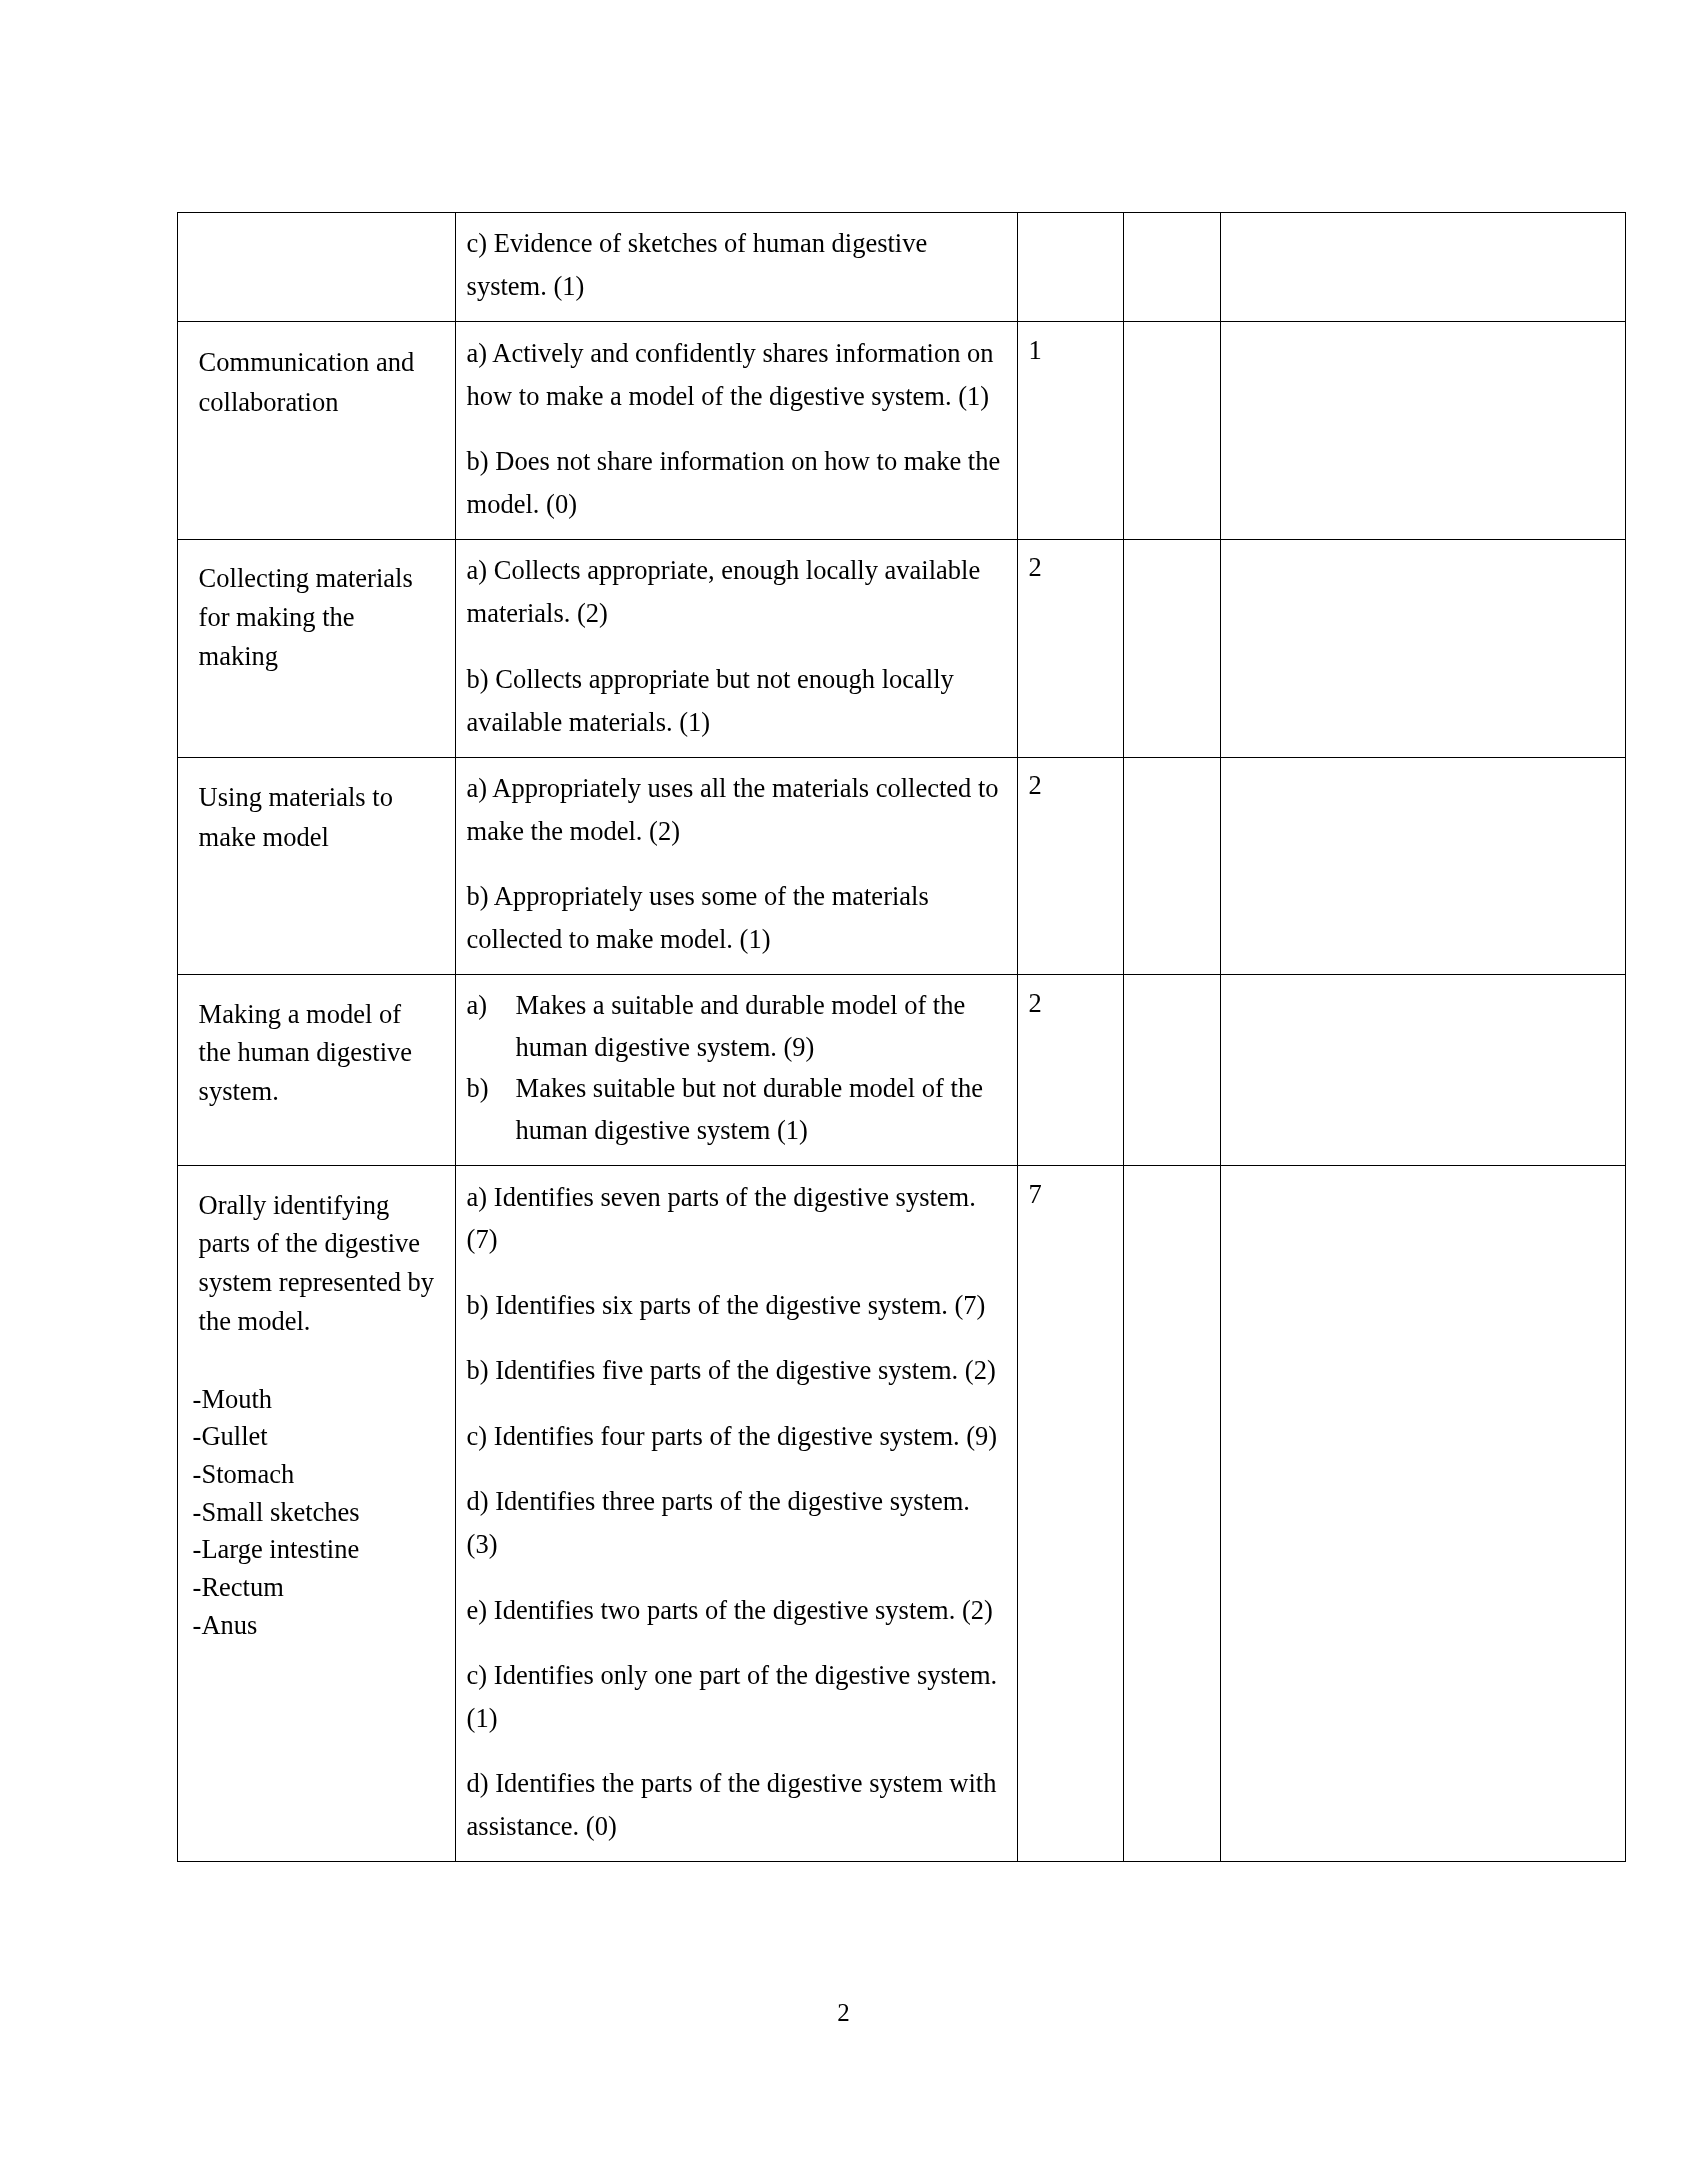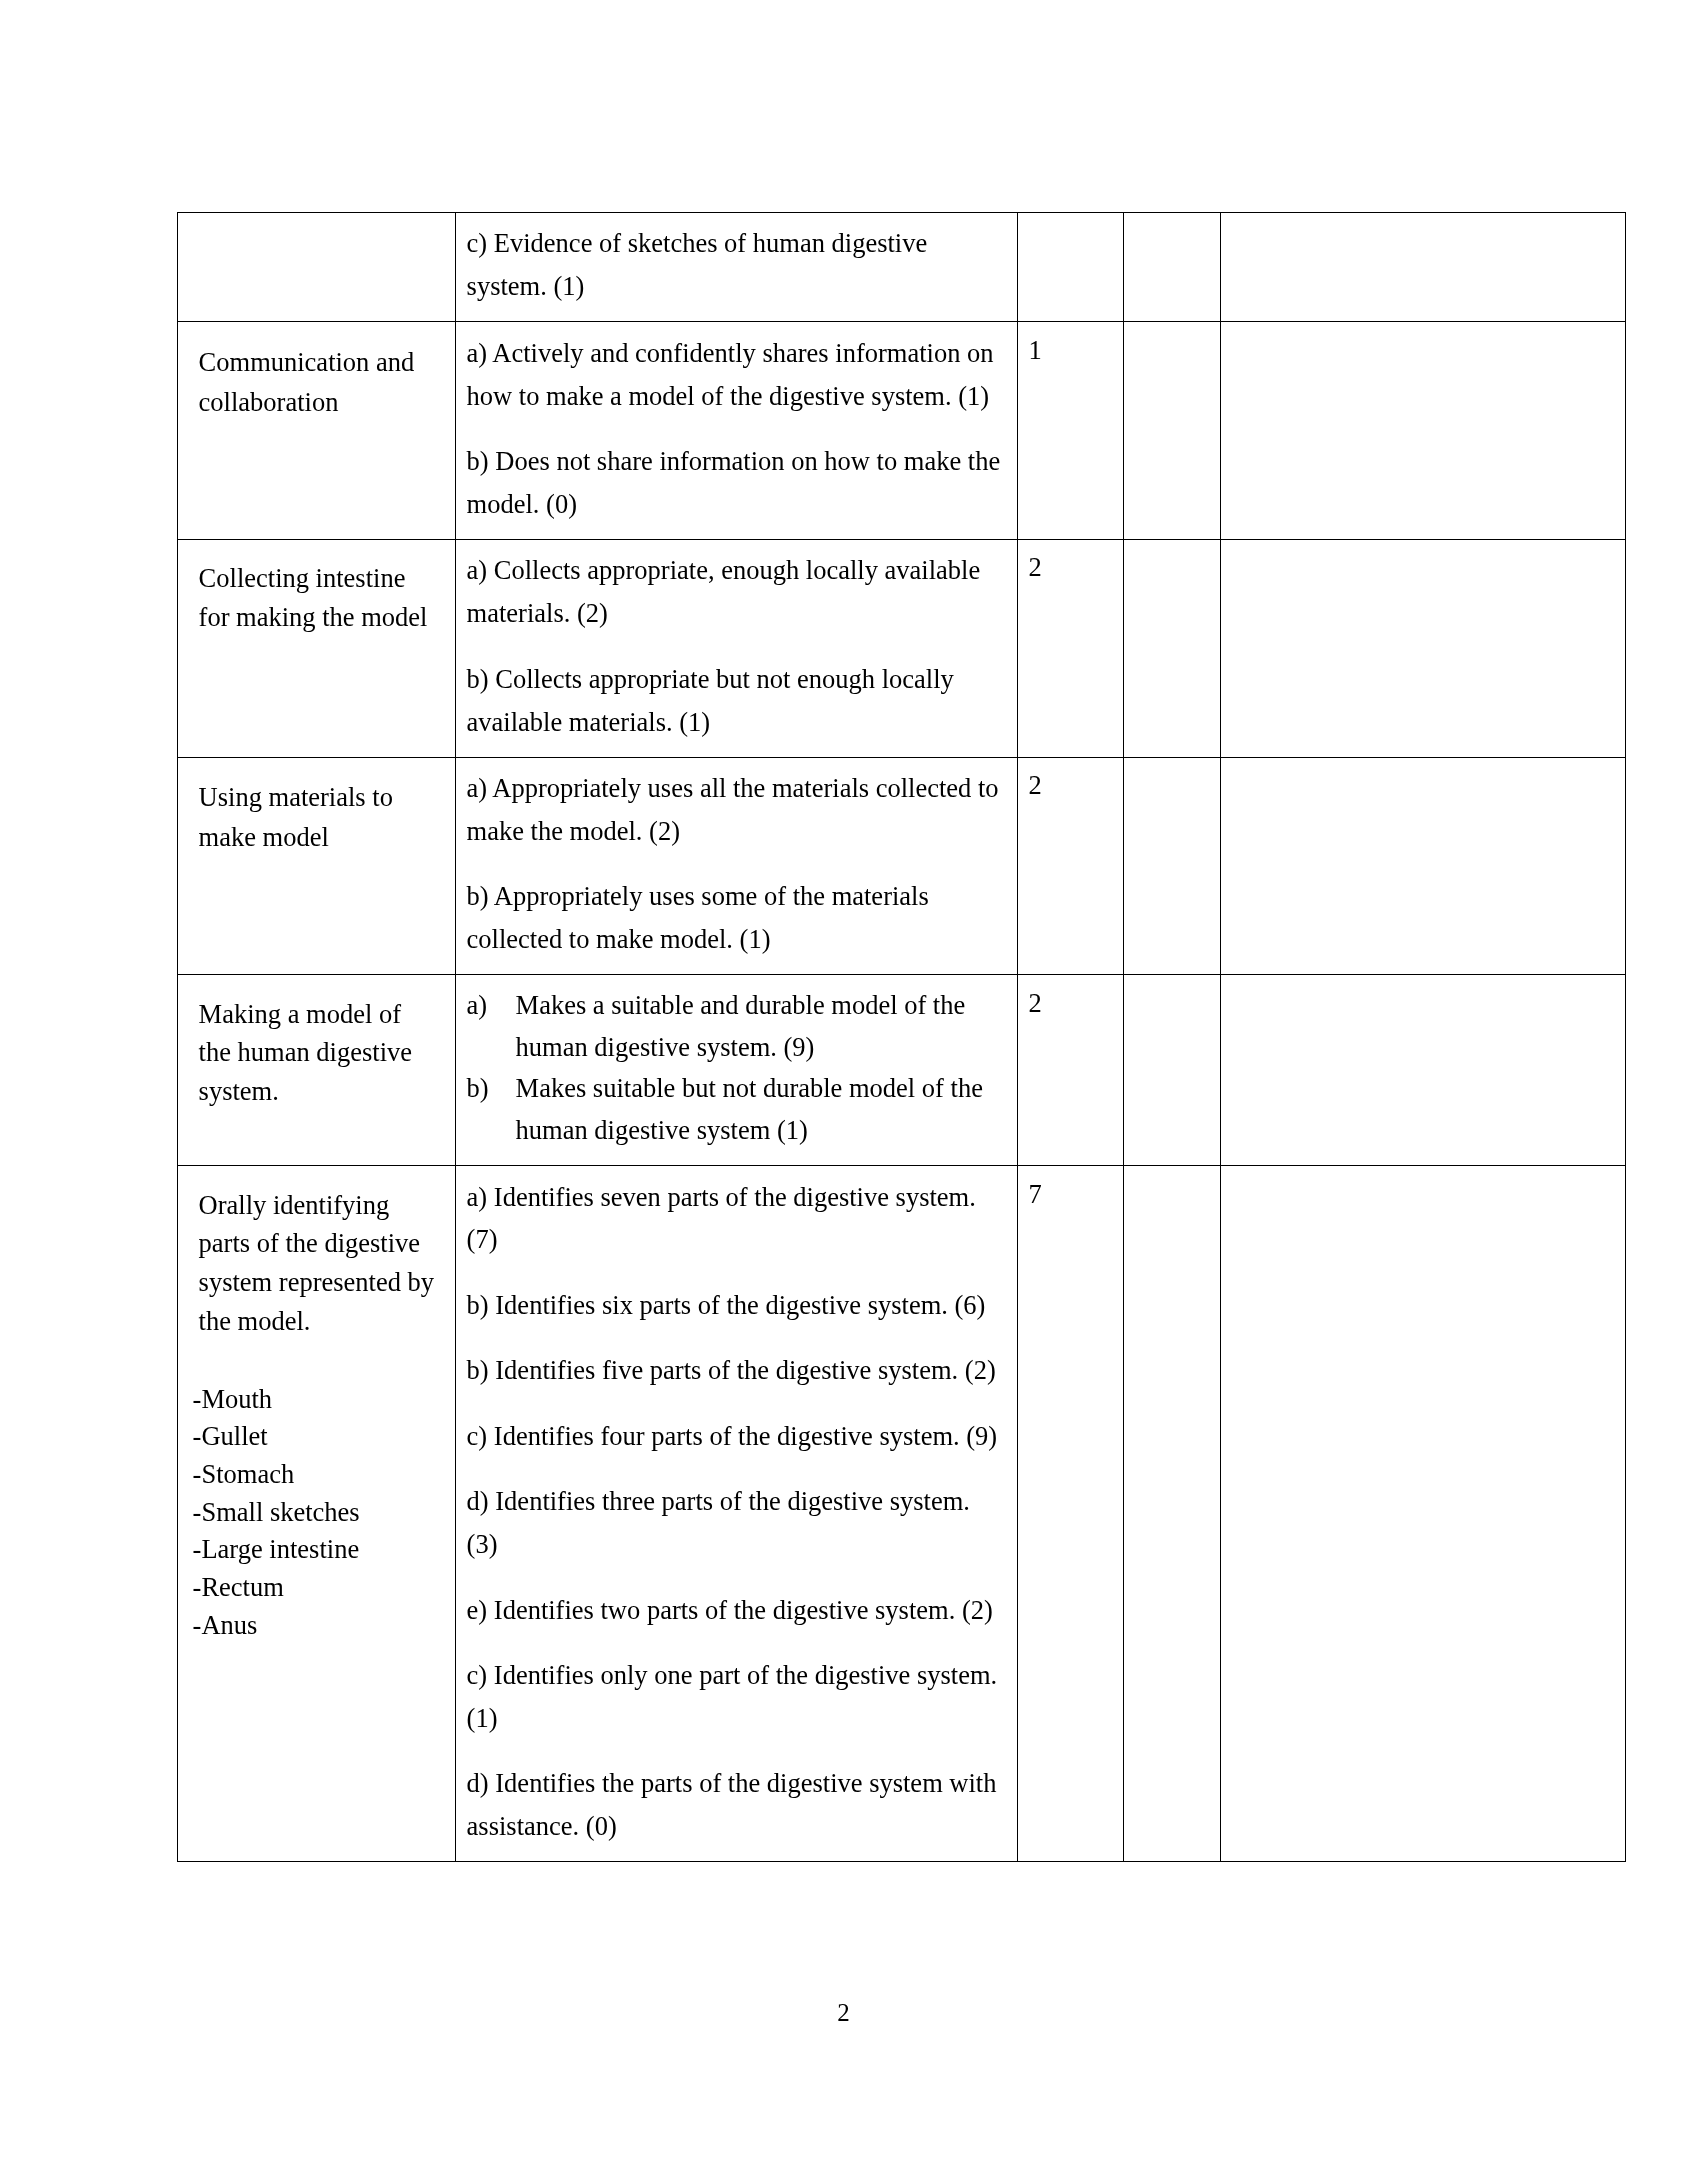--- a/index.html
+++ b/index.html
@@ -160,21 +160,21 @@
         <td class="blank-cell">
           <span></span>
         </td>
         <td class="blank-cell">
           <span></span>
         </td>
       </tr>
 
       <tr>
         <td class="cell-criteria">
-          <p class="criteria-text tight">Collecting intestine for making the model</p>
+          <p class="criteria-text tight">Collecting materials for making the making</p>
         </td>
         <td class="cell-descriptor">
           <p class="descriptor">a) Collects appropriate, enough locally available materials. (2)</p>
           <p class="descriptor">b) Collects appropriate but not enough locally available materials. (1)</p>
         </td>
         <td class="cell-score">
           <p class="score-value">2</p>
         </td>
         <td class="blank-cell">
           <span></span>
@@ -239,21 +239,21 @@
             <li>-Gullet</li>
             <li>-Stomach</li>
             <li>-Small sketches</li>
             <li>-Large intestine</li>
             <li>-Rectum</li>
             <li>-Anus</li>
           </ul>
         </td>
         <td class="cell-descriptor">
           <p class="descriptor">a) Identifies seven parts of the digestive system. (7)</p>
-          <p class="descriptor">b) Identifies six parts of the digestive system. (6)</p>
+          <p class="descriptor">b) Identifies six parts of the digestive system. (7)</p>
           <p class="descriptor">b) Identifies five parts of the digestive system. (2)</p>
           <p class="descriptor">c) Identifies four parts of the digestive system. (9)</p>
           <p class="descriptor">d) Identifies three parts of the digestive system. (3)</p>
           <p class="descriptor">e) Identifies two parts of the digestive system. (2)</p>
           <p class="descriptor">c) Identifies only one part of the digestive system. (1)</p>
           <p class="descriptor">d) Identifies the parts of the digestive system with assistance. (0)</p>
         </td>
         <td class="cell-score">
           <p class="score-value">7</p>
         </td>

